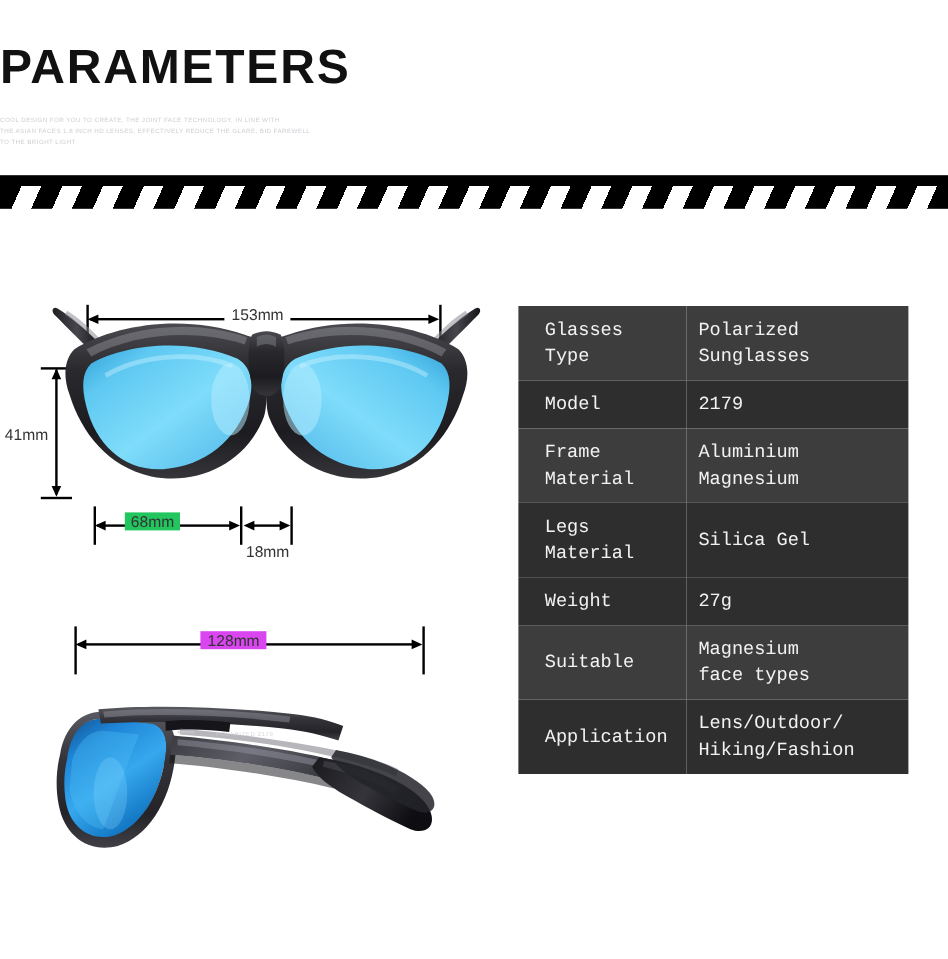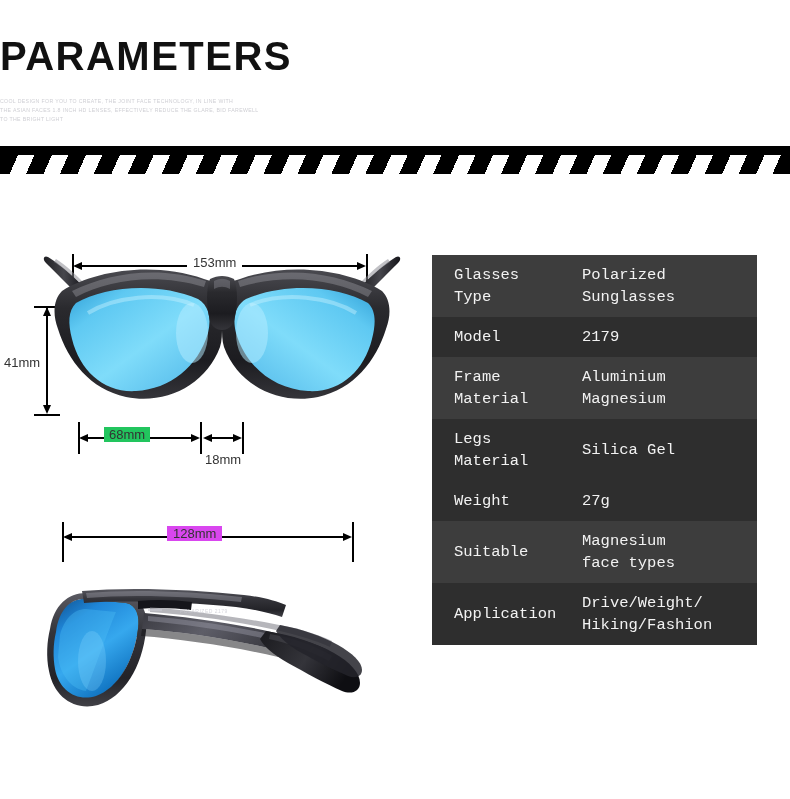--- a/index.html
+++ b/index.html
@@ -363,21 +363,21 @@
             <span>Magnesium</span>
             <span>face types</span>
           </td>
         </tr>
 
         <tr class="even">
           <td class="k">
             <span>Application</span>
           </td>
           <td class="v">
-            <span>Drive/Weight/</span>
+            <span>Lens/Outdoor/</span>
             <span>Hiking/Fashion</span>
           </td>
         </tr>
 
       </tbody>
     </table>
   </div>
 </div>
 
 </body></html>

